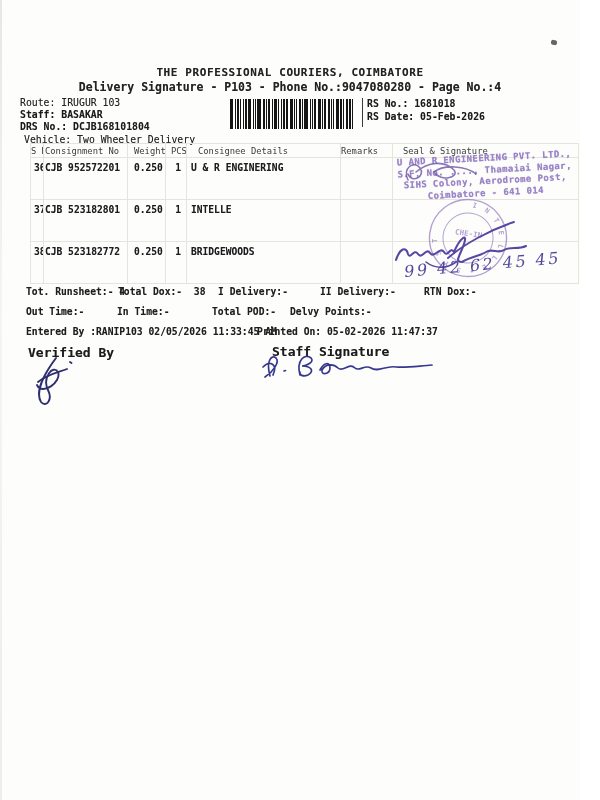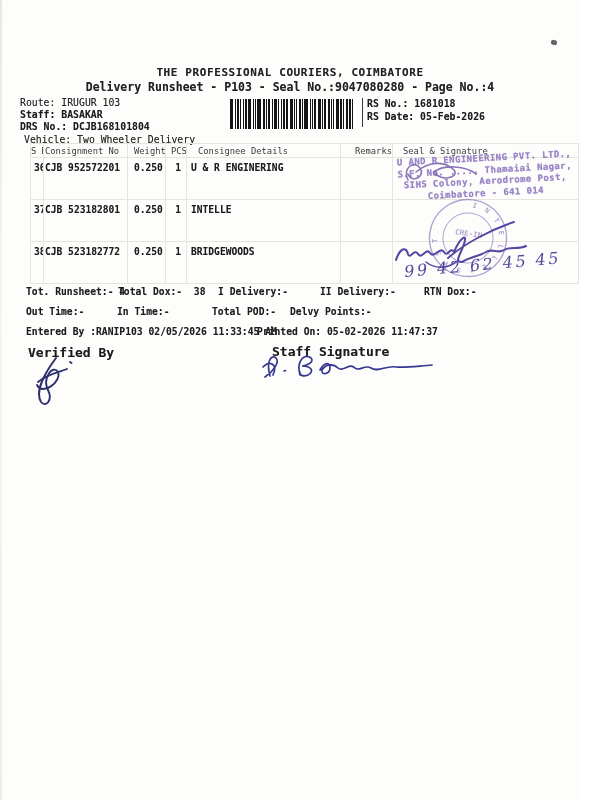--- a/index.html
+++ b/index.html
@@ -23,21 +23,21 @@
     display:grid;grid-template-columns:13px 84px 38px 21px 154px 52px 186px;
     grid-template-rows:14px 42px 42px 42px;
     border-top:1px solid #e7e3dd;border-left:1px solid #e7e3dd;
   }
   .cell{border-right:1px solid #e7e3dd;border-bottom:1px solid #e7e3dd;overflow:hidden;}
   .hc{font-size:8.8px;color:#3a3a3a;padding-top:2px;white-space:pre;}
   .bc{font-size:9.6px;font-weight:700;color:#1c1c1c;padding-top:4px;white-space:pre;
       text-shadow:0 0 .4px rgba(20,20,20,.35);}
   .p3{padding-left:3px;}.p1{padding-left:1px;}.p6{padding-left:6px;}
   .ra{text-align:right;padding-right:5px;}.p4{padding-left:4px;}
-  .cc{text-align:right;}.p10{padding-left:10px;}
+  .cc{text-align:left;}.p10{padding-left:10px;}
   
   .ink{position:absolute;}
   .rect-stamp{
     left:385px;top:153px;width:200px;text-align:center;
     transform:rotate(-3deg);font-size:9px;line-height:11.5px;letter-spacing:.4px;
     color:#8d74c0;font-weight:700;opacity:.88;text-shadow:0 0 .8px rgba(130,105,180,.7);
   }
   .phone-hw{
     left:404px;top:255px;width:160px;transform:rotate(-5deg);
     font-family:"DejaVu Serif","Liberation Serif",serif;font-style:italic;
@@ -50,21 +50,21 @@
     border-radius:2px;opacity:.85;transform:rotate(8deg);}
   svg{display:block;}
 </style>
 </head>
 <body>
 
 <div class="page">
   <div class="scan-edge"></div>
 
   <div class="txt title">THE PROFESSIONAL COURIERS, COIMBATORE</div>
-  <div class="txt subtitle">Delivery Runsheet - P103 - Seal No.:9047080280 - Page No.:4</div>
+  <div class="txt subtitle">Delivery Signature - P103 - Phone No.:9047080280 - Page No.:4</div>
 
   <div class="txt info" style="left:20px;top:97px;">Route: IRUGUR 103</div>
   <div class="txt info b" style="left:20px;top:109px;">Staff: BASAKAR</div>
   <div class="txt info b" style="left:20px;top:121px;">DRS No.: DCJB168101804</div>
   <div class="txt info" style="left:24px;top:134px;">Vehicle: Two Wheeler Delivery</div>
 
   <svg class="barcode" id="barcode" width="132" height="30">
       <rect x="0" y="0" width="3" height="30" fill="#151515"></rect>
       <rect x="5" y="0" width="1" height="30" fill="#151515"></rect>
       <rect x="7" y="0" width="2" height="30" fill="#151515"></rect>

